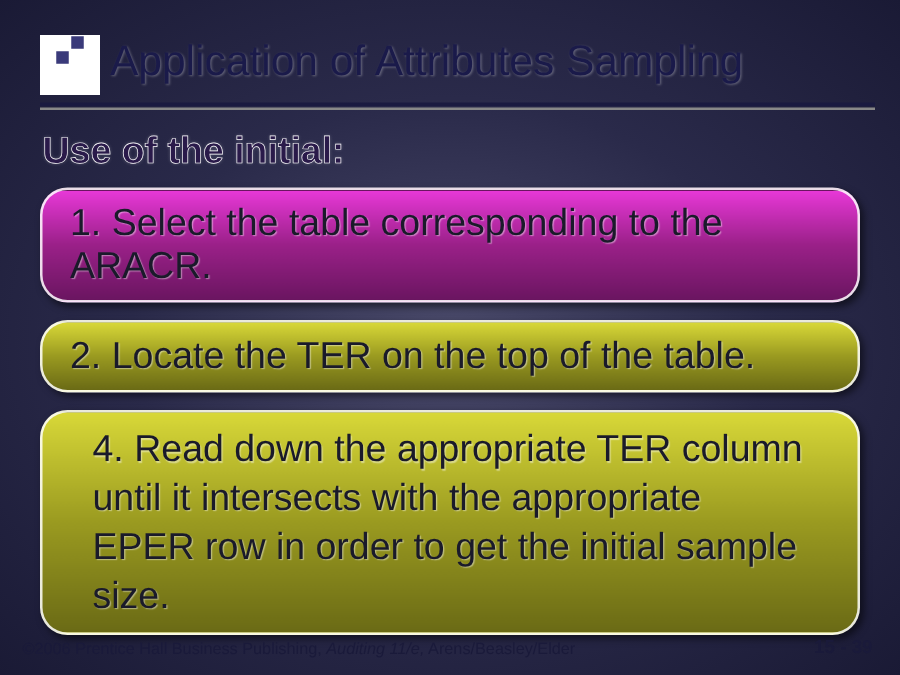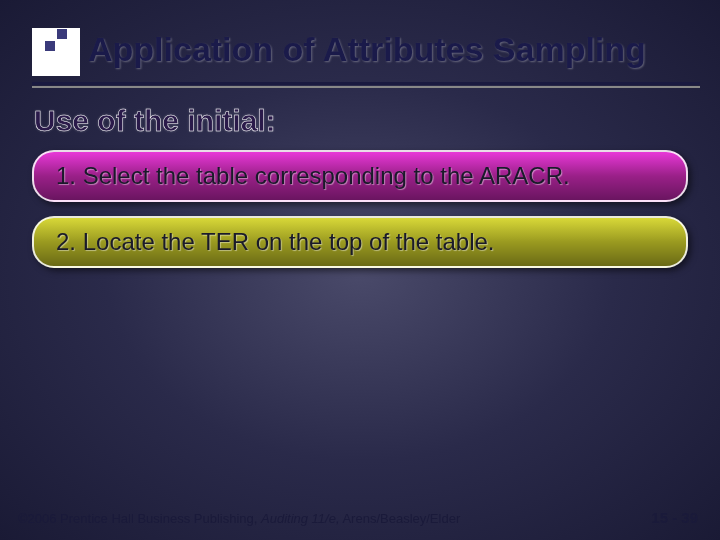--- a/index.html
+++ b/index.html
@@ -33,21 +33,21 @@
     right: 20px;
     height: 6px;
     border-top: 3px solid #1a1a40;
     border-bottom: 2px solid #888;
   }
   .title {
     position: absolute;
     top: 30px;
     left: 88px;
     font-size: 34px;
-    font-weight: bold;
+    font-weight: normal;
     color: #1a1a4a;
     text-shadow: 1px 1px 2px rgba(255,255,255,0.3);
   }
   .subtitle {
     position: absolute;
     top: 104px;
     left: 34px;
     font-size: 30px;
     font-weight: bold;
     color: #2a1a4a;
@@ -58,21 +58,21 @@
     position: absolute;
     top: 150px;
     left: 32px;
     right: 32px;
   }
   .step {
     border: 2px solid rgba(255,255,255,0.85);
     border-radius: 22px;
     padding: 10px 22px;
     margin-bottom: 14px;
-    font-size: 24px;
+    font-size: 30px;
     color: #1a1a2a;
     text-shadow: 1px 1px 1px rgba(255,255,255,0.45);
     box-shadow: 3px 3px 6px rgba(0,0,0,0.5);
   }
   .step1 { background: linear-gradient(to bottom, #e838d8 0%, #9a2088 50%, #6a1560 100%); }
   .step2 { background: linear-gradient(to bottom, #d8d838 0%, #9a9a20 50%, #6a6a15 100%); }
   .step3 { background: linear-gradient(to bottom, #e838d8 0%, #9a2088 50%, #6a1560 100%); }
   .step4 {
     background: linear-gradient(to bottom, #d8d838 0%, #9a9a20 50%, #6a6a15 100%);
     padding: 10px 40px 10px 40px;
@@ -106,18 +106,19 @@
 </div>
 
 <div class="title">Application of Attributes Sampling</div>
 <div class="title-rule"></div>
 
 <div class="subtitle">Use of the initial:</div>
 
 <div class="steps">
   <div class="step step1">1. Select the table corresponding to the ARACR.</div>
   <div class="step step2">2. Locate the TER on the top of the table.</div>
+  <div class="step step4">4. Read down the appropriate TER column until it intersects with the appropriate EPER row in order to get the initial sample size.</div>
 </div>
 
 <div class="footer-left">
   <span>©2006 Prentice Hall Business Publishing, </span><span class="ital">Auditing 11/e,</span><span> Arens/Beasley/Elder</span>
 </div>
 <div class="footer-right">15 - 39</div>
 
 </body></html>

